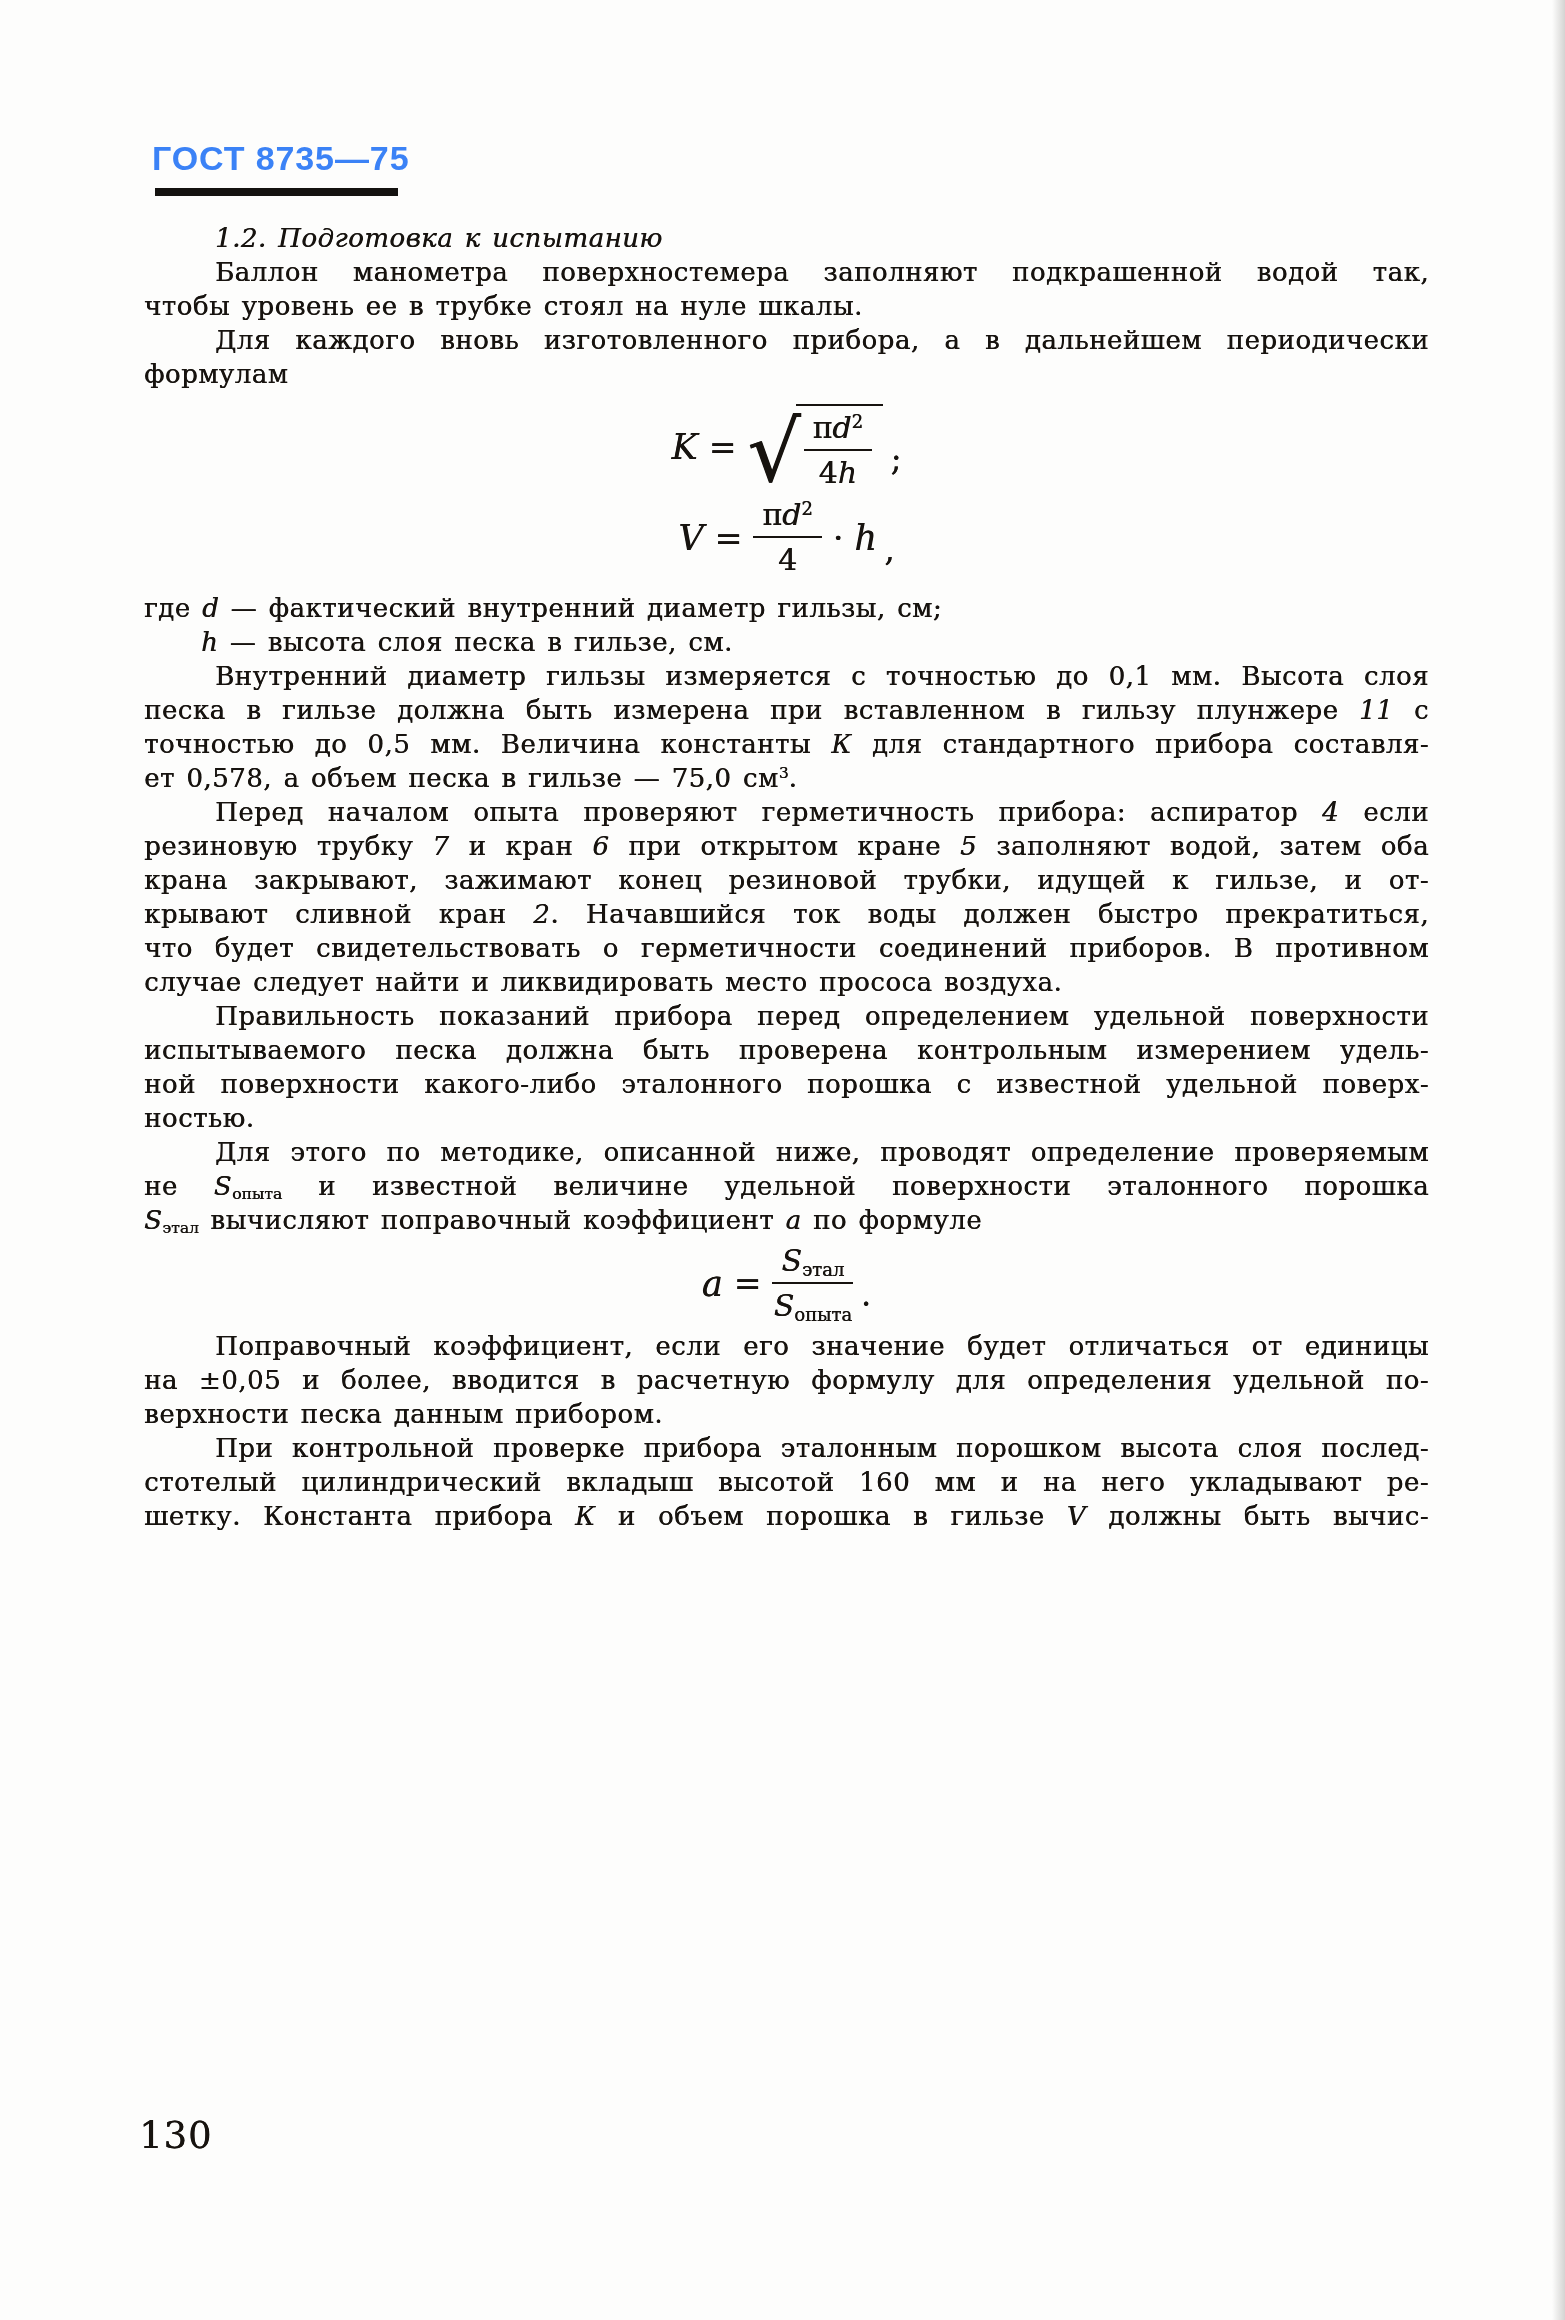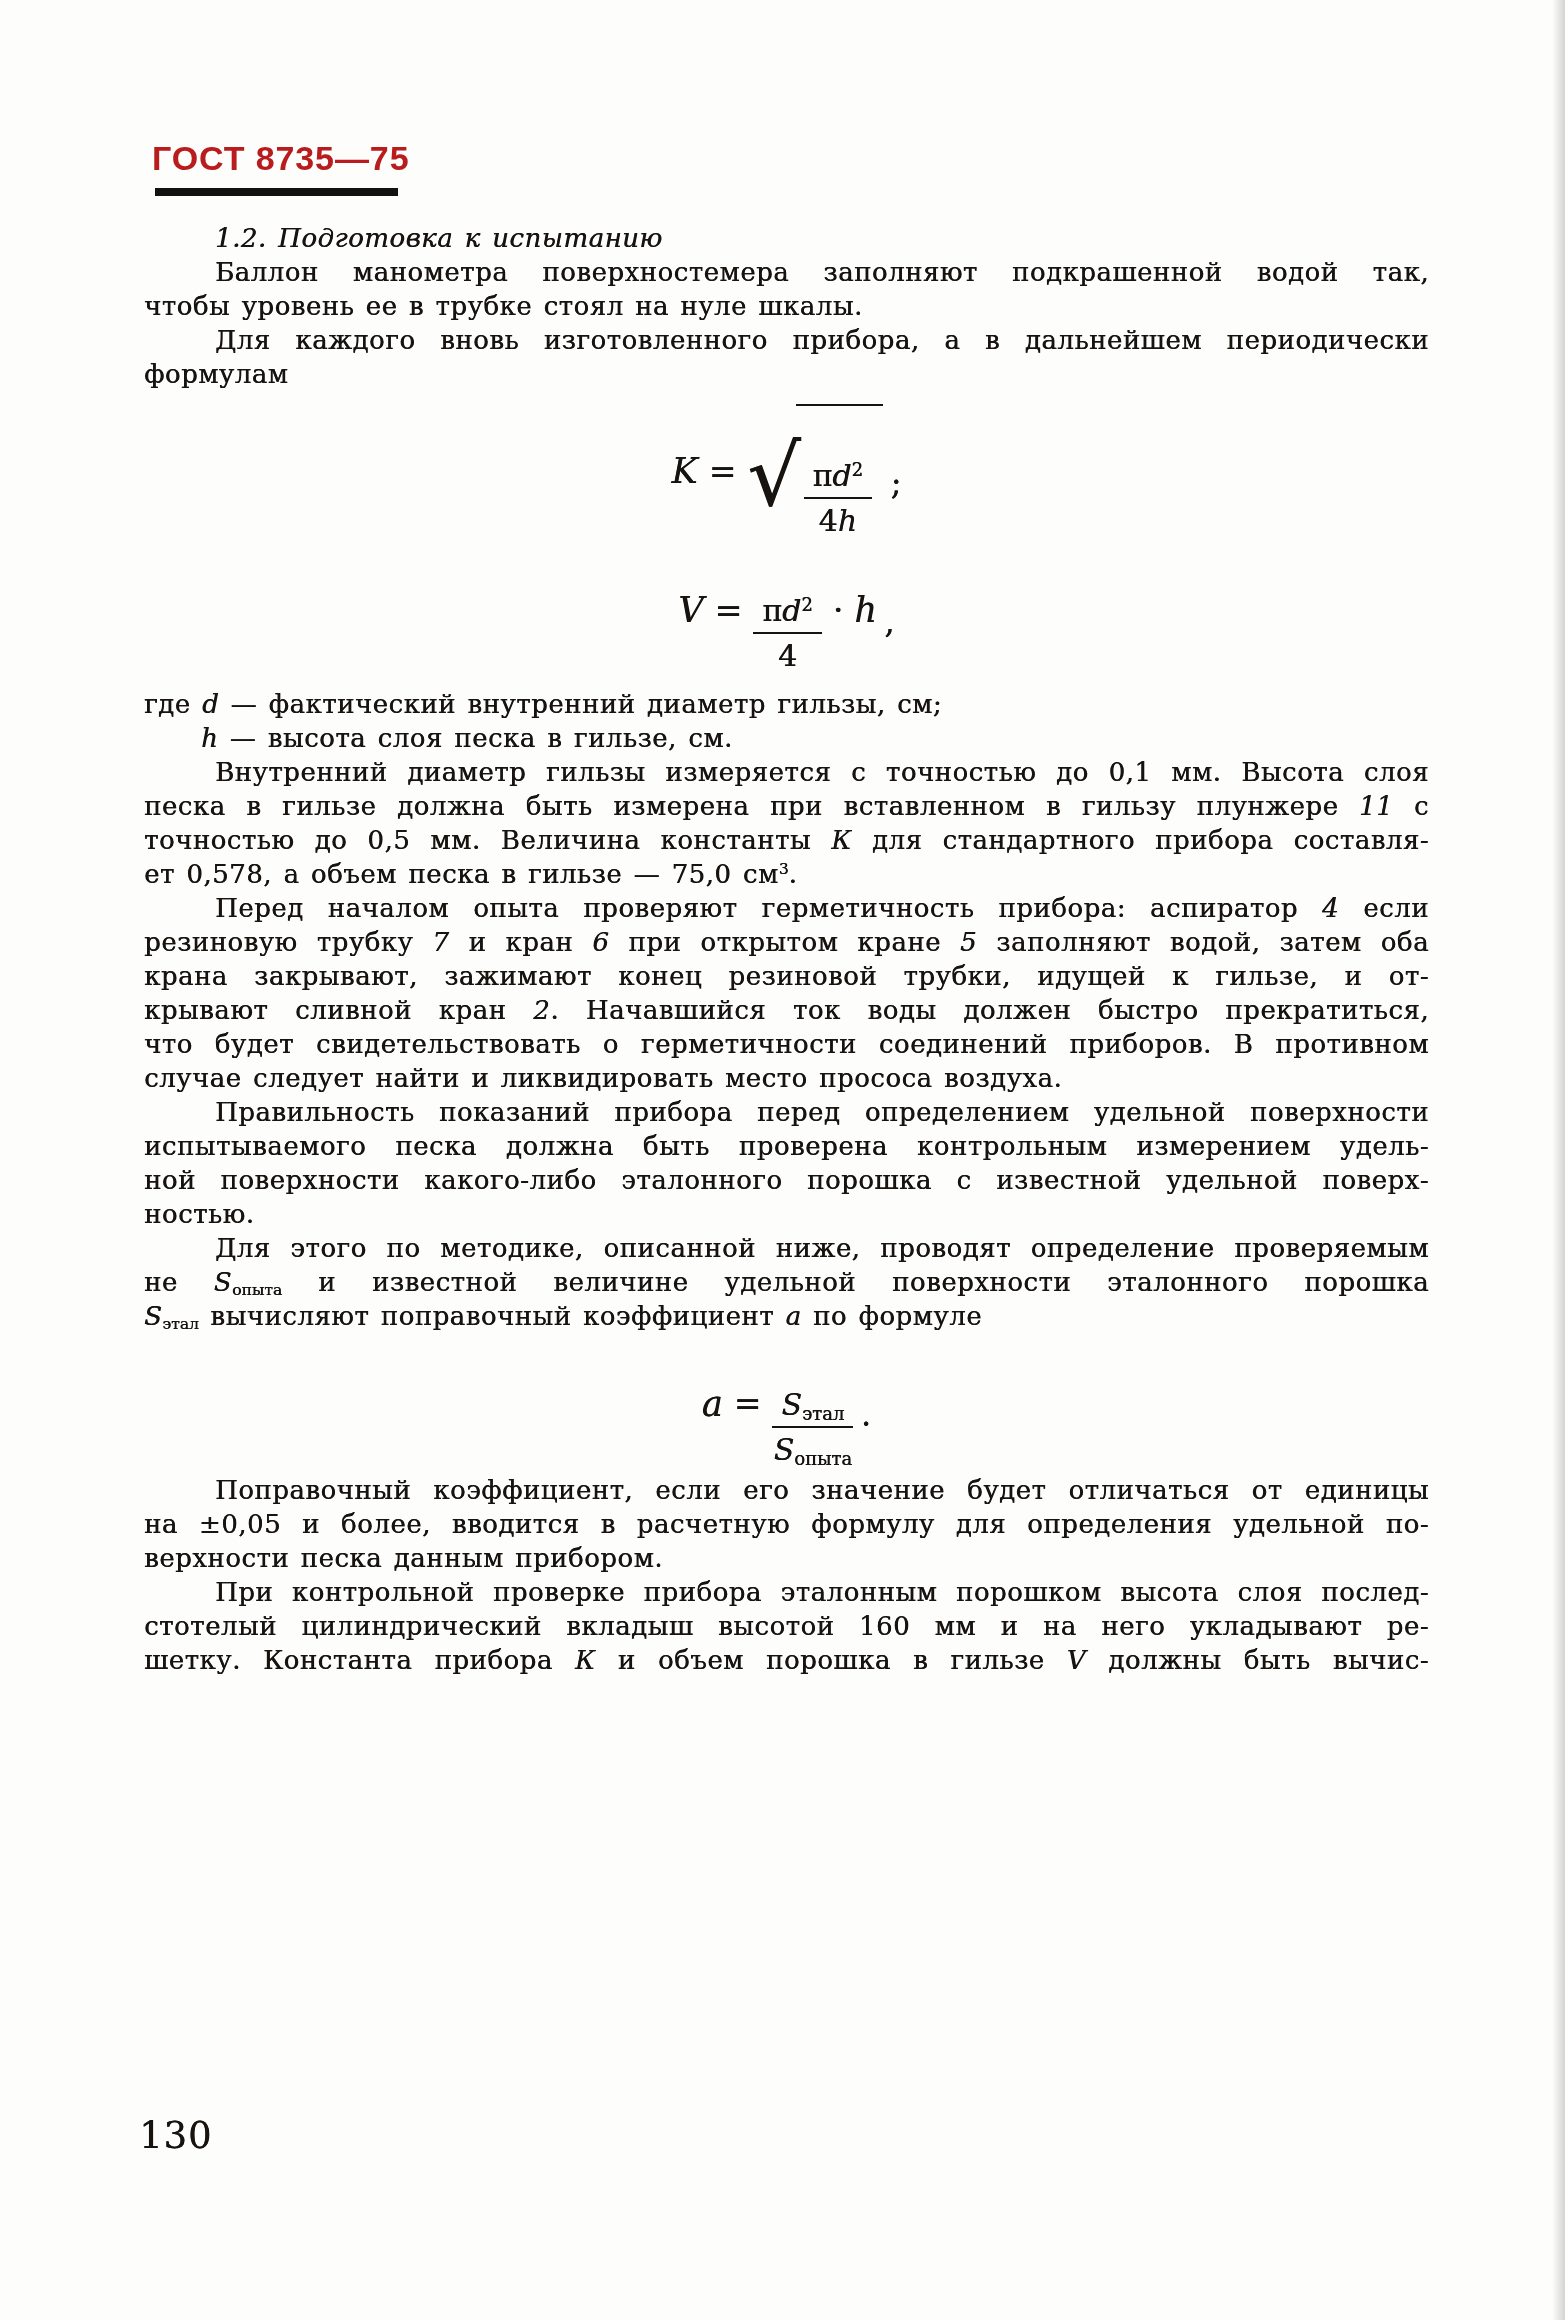--- a/index.html
+++ b/index.html
@@ -14,21 +14,21 @@
   
   .page::after{
     content:"";position:absolute;right:0;top:0;width:12.8px;height:100%;
     background:linear-gradient(to right, rgba(0,0,0,0), rgba(90,88,84,0.25));
     pointer-events:none;
   }
   .gost{
     position:absolute;left:152px;top:139px;
     font-family:"Liberation Sans", sans-serif;
     font-weight:bold;font-size:34px;letter-spacing:0.9px;
-    color:#b91c1c;
+    color:#3b82f6;
   }
   .rule{
     position:absolute;left:155px;top:188px;
     width:243px;height:8.2px;background:#141210;
   }
   .body{
     position:absolute;left:144px;top:221px;width:1285px;
   }
   .line{
     font-size:26px;line-height:34px;
@@ -45,21 +45,21 @@
   .formula{
     display:flex;justify-content:center;align-items:center;
     text-shadow:0.4px 0 0 currentColor;
   }
   .formula-k{margin:12.8px 0 7.3px;}
   .formula-v{margin:3.7px 0 12.8px;}
   .formula-a{margin:7.3px 0 5.5px;}
   .f-lhs{font-size:35px;font-style:italic;}
   .f-eq{font-size:33px;margin:0 11px;}
   .frc{display:inline-flex;flex-direction:column;align-items:center;font-size:30px;line-height:1.15;}
-  .frc .num{padding:0 9.1px 3.7px;border-bottom:2.7px solid #17130f;margin-top:48px;}
+  .frc .num{padding:0 9.1px 3.7px;border-bottom:2.7px solid #17130f;}
   .frc .den{padding-top:5px;}
   .sqrt{display:inline-flex;align-items:center;}
   .rad{font-family:"DejaVu Sans", sans-serif;font-size:84px;line-height:0;margin-right:-4.6px;transform:translateY(4.6px);}
   .radicand{border-top:2.7px solid #17130f;padding:5.5px 11px 0 7.3px;}
   .f-mul{font-size:33px;margin:0 11px;}
   .f-factor{font-size:35px;font-style:italic;}
   .f-tail{font-size:33px;margin-left:7.3px;transform:translateY(11px);}
   .pageno{
     position:absolute;left:139px;top:2114px;
     font-size:37px;letter-spacing:0.9px;

